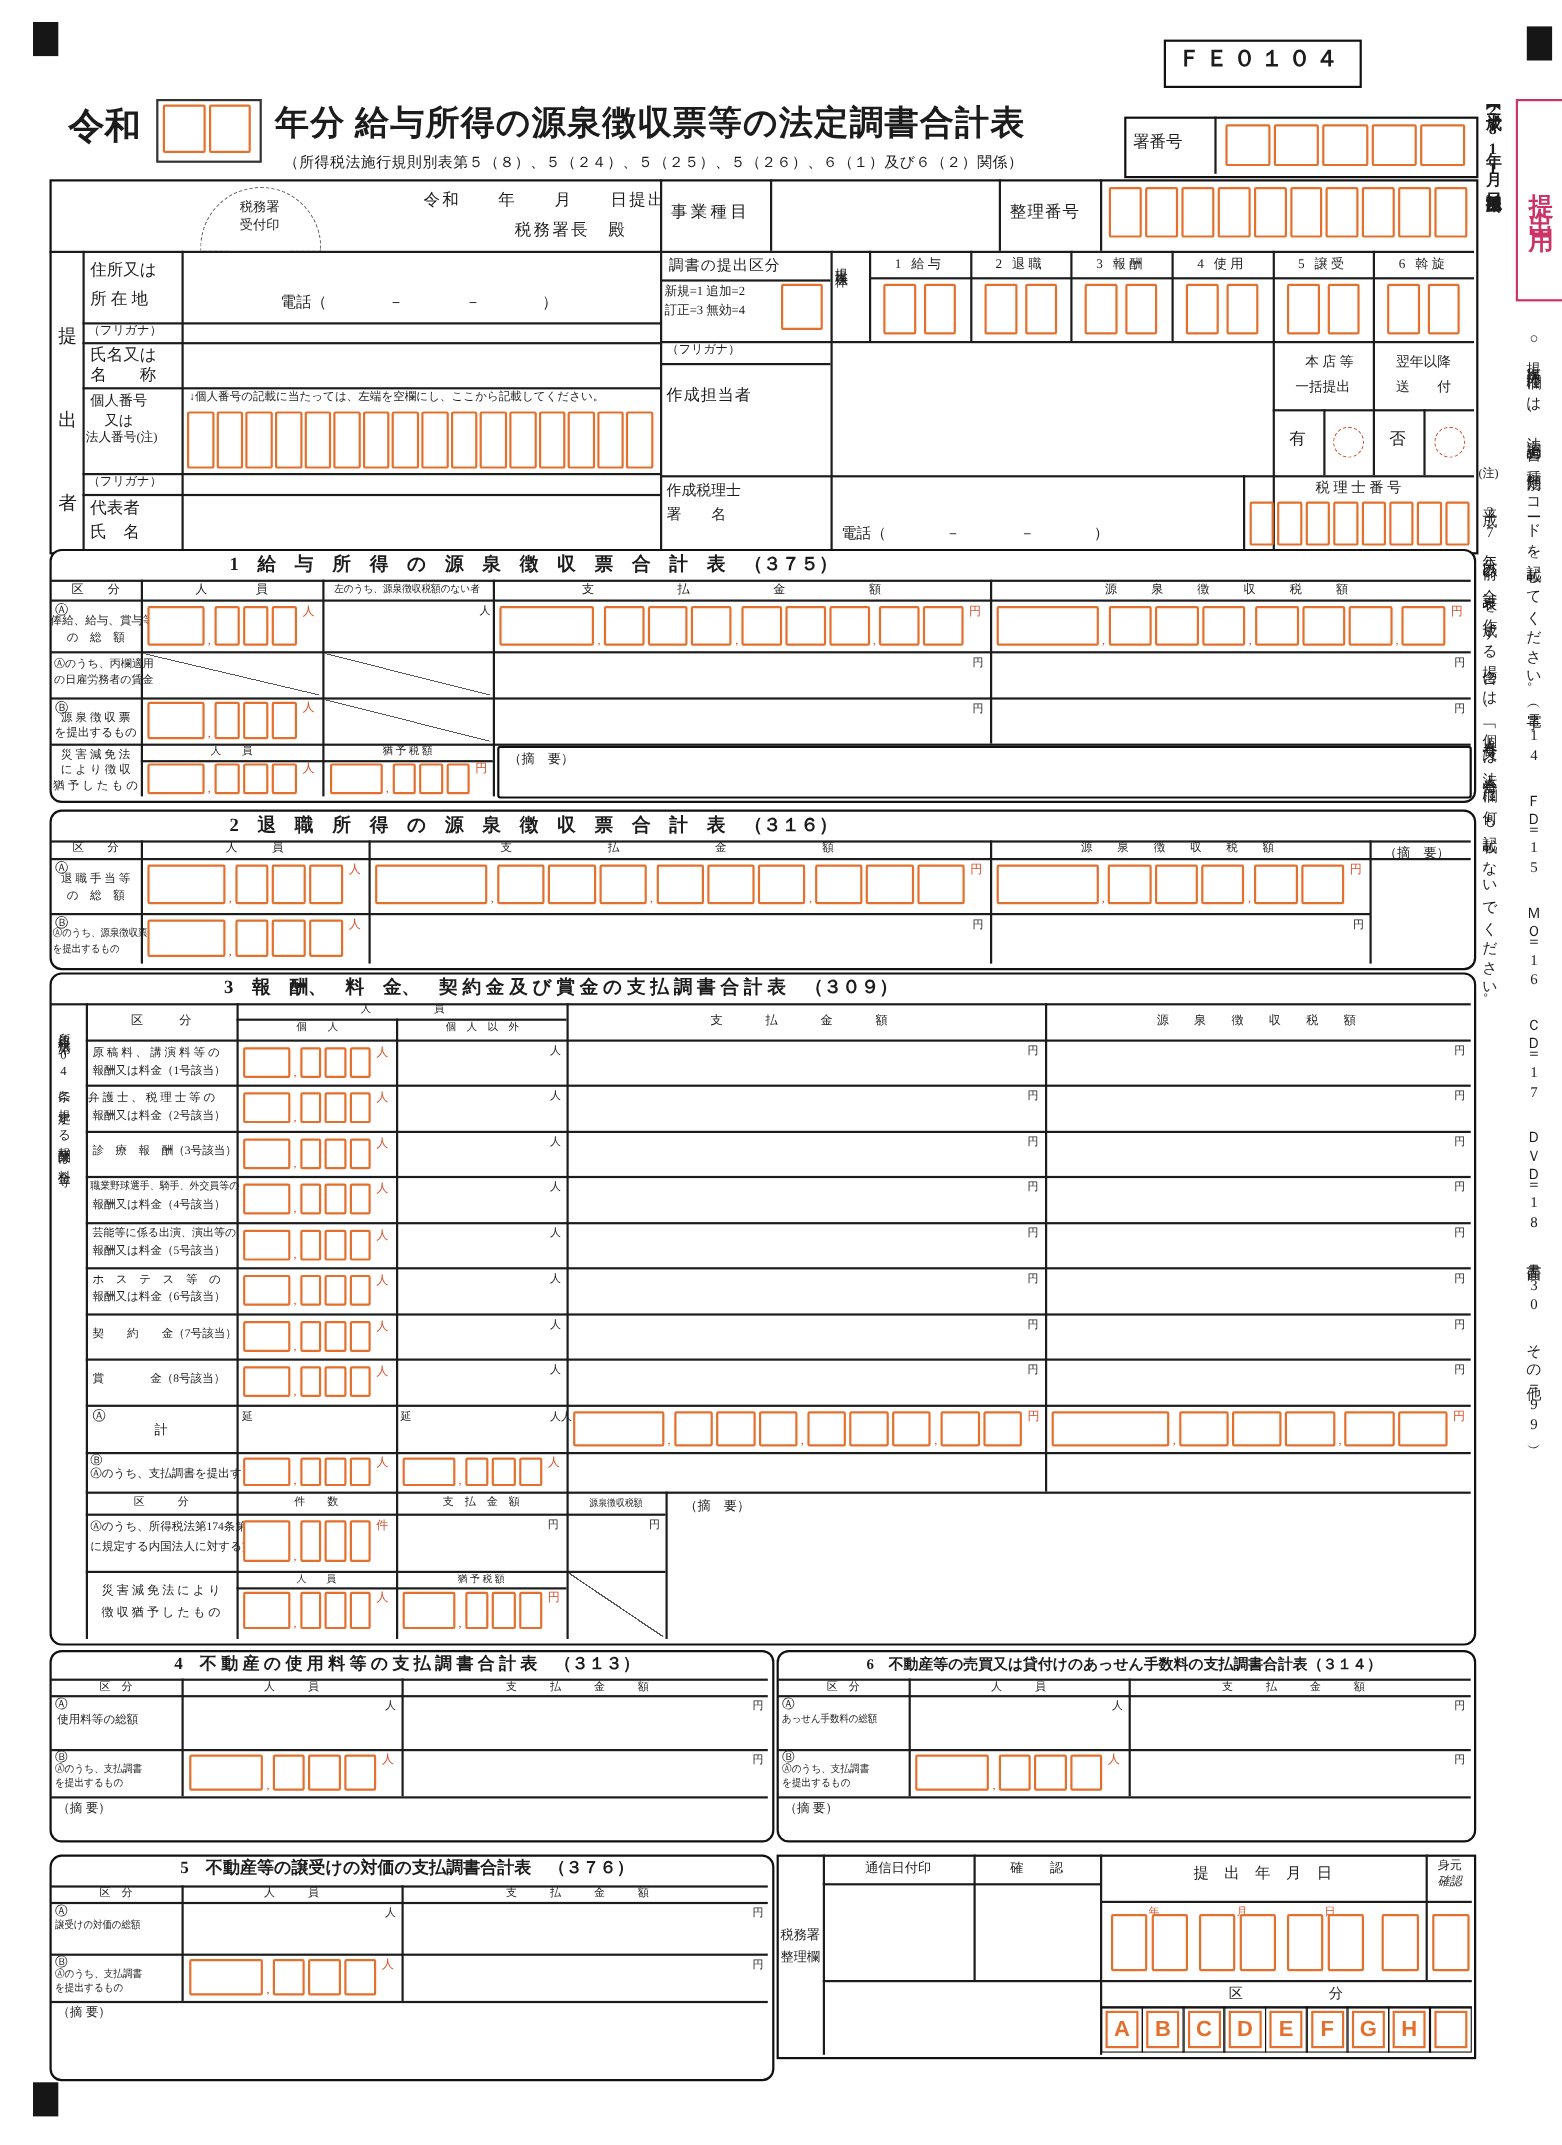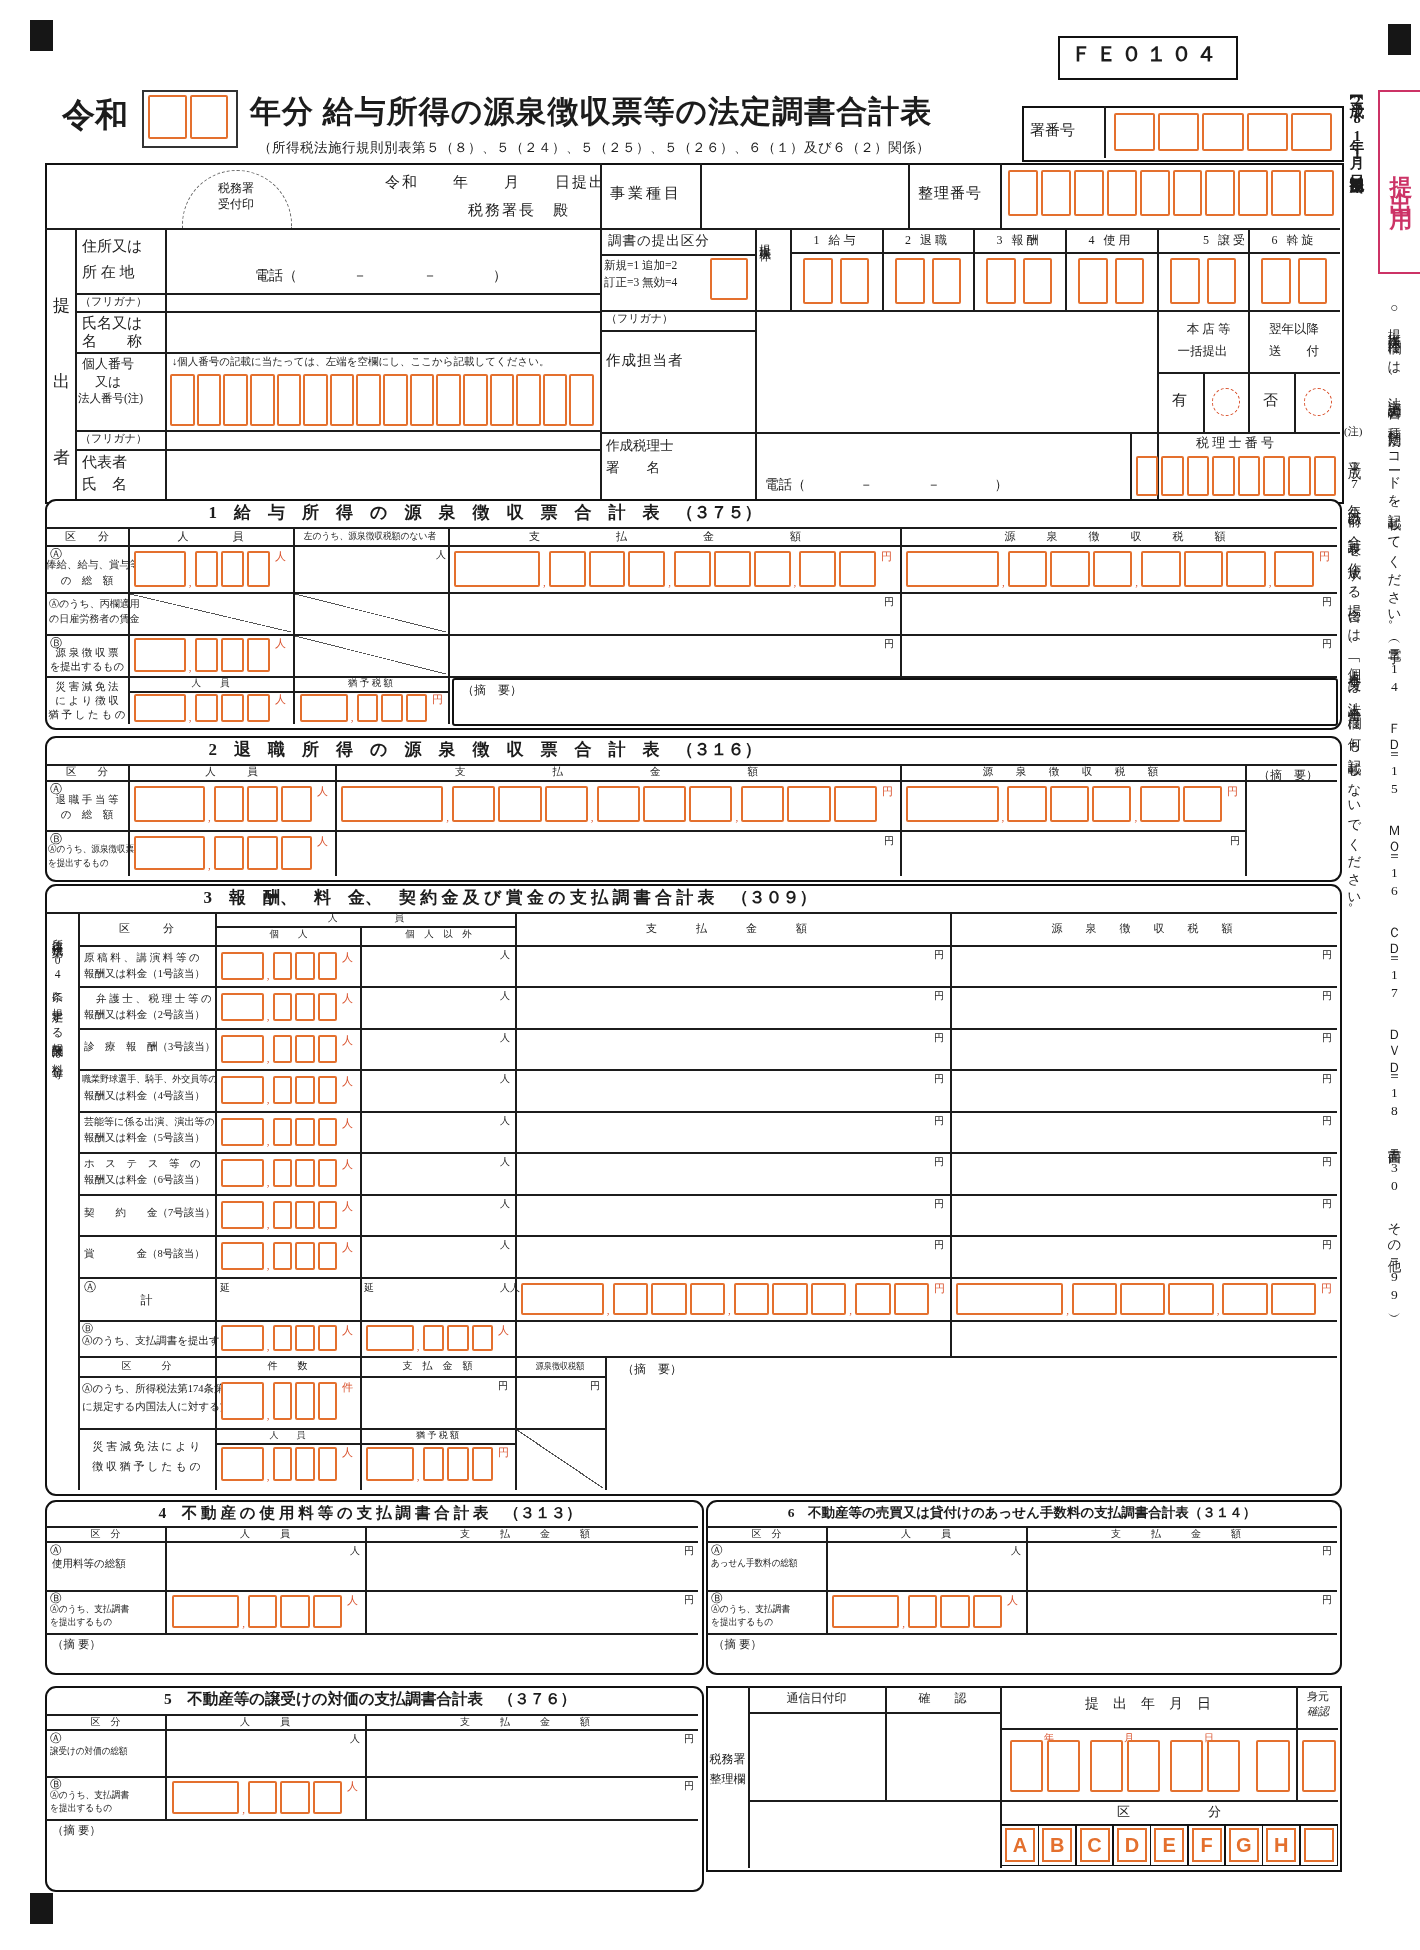--- a/index.html
+++ b/index.html
@@ -146,21 +146,21 @@
   <div class="hl" style="left:790px;top:252px;width:550px;"></div>
   <div class="vl" style="left:882px;top:228px;height:82px;"></div>
   <div class="vl" style="left:973px;top:228px;height:82px;"></div>
   <div class="vl" style="left:1065px;top:228px;height:82px;"></div>
   <div class="vl" style="left:1157px;top:228px;height:82px;"></div>
   <div class="vl" style="left:1248px;top:228px;height:82px;"></div>
   <div class="t tc" style="left:790px;top:233px;width:92px;font-size:12px;letter-spacing:3px;">1 給与</div>
   <div class="t tc" style="left:882px;top:233px;width:91px;font-size:12px;letter-spacing:3px;">2 退職</div>
   <div class="t tc" style="left:973px;top:233px;width:92px;font-size:12px;letter-spacing:3px;">3 報酬</div>
   <div class="t tc" style="left:1065px;top:233px;width:92px;font-size:12px;letter-spacing:3px;">4 使用</div>
-  <div class="t tc" style="left:1157px;top:233px;width:91px;font-size:12px;letter-spacing:3px;text-align:right;">5 譲受</div>
+  <div class="t tc" style="left:1157px;top:233px;width:91px;font-size:12px;letter-spacing:3px;">5 譲受</div>
   <div class="t tc" style="left:1248px;top:233px;width:92px;font-size:12px;letter-spacing:3px;">6 斡旋</div>
   <div class="bxg" style="left:803px;top:258px;width:66px;height:46px;gap:7px;">
       <div class="ob"></div>
       <div class="ob"></div>
     </div>
   <div class="bxg" style="left:895px;top:258px;width:66px;height:46px;gap:7px;">
       <div class="ob"></div>
       <div class="ob"></div>
     </div>
   <div class="bxg" style="left:986px;top:258px;width:66px;height:46px;gap:7px;">
@@ -417,21 +417,21 @@
       <div class="ob"></div>
       <div class="ob"></div>
       <div class="ob"></div>
       <span class="bu">人</span>
     </div>
   <div class="un" style="left:500px;top:948px;">人</div>
   <div class="un" style="left:934px;top:948px;">円</div>
   <div class="un" style="left:1322px;top:948px;">円</div>
   <div class="hl" style="left:78px;top:986px;width:1259px;"></div>
 
-  <div class="t" style="left:96px;top:993px;font-size:10.5px;">弁 護 士 、 税 理 士 等 の</div>
+  <div class="t" style="left:80px;top:993px;font-size:10.5px;">弁 護 士 、 税 理 士 等 の</div>
   <div class="t" style="left:84px;top:1009px;font-size:10.5px;">報酬又は料金（2号該当）</div>
   <div class="bxg" style="left:221px;top:993px;width:132px;height:28px;">
       <div class="ob w"></div>
       <span class="cm">,</span>
       <div class="ob"></div>
       <div class="ob"></div>
       <div class="ob"></div>
       <span class="bu">人</span>
     </div>
   <div class="un" style="left:500px;top:989px;">人</div>

